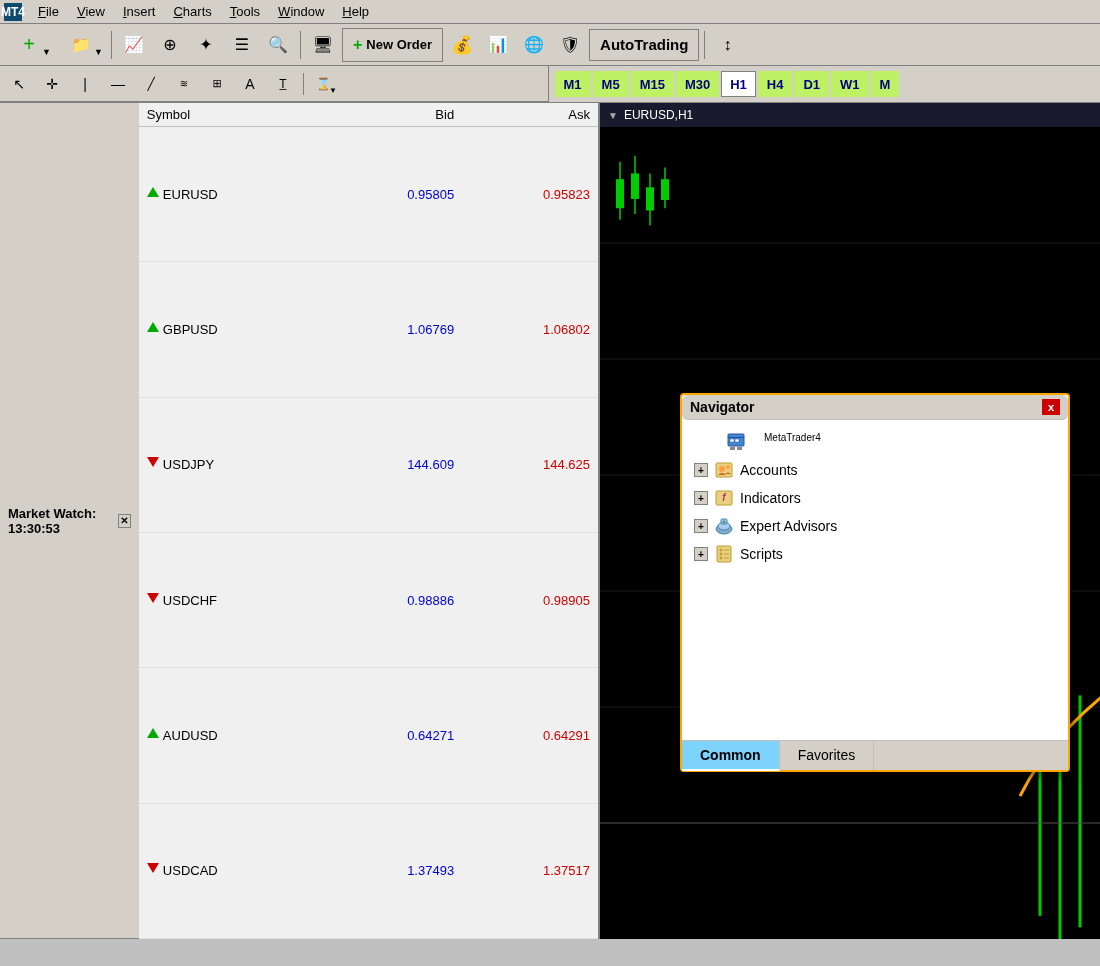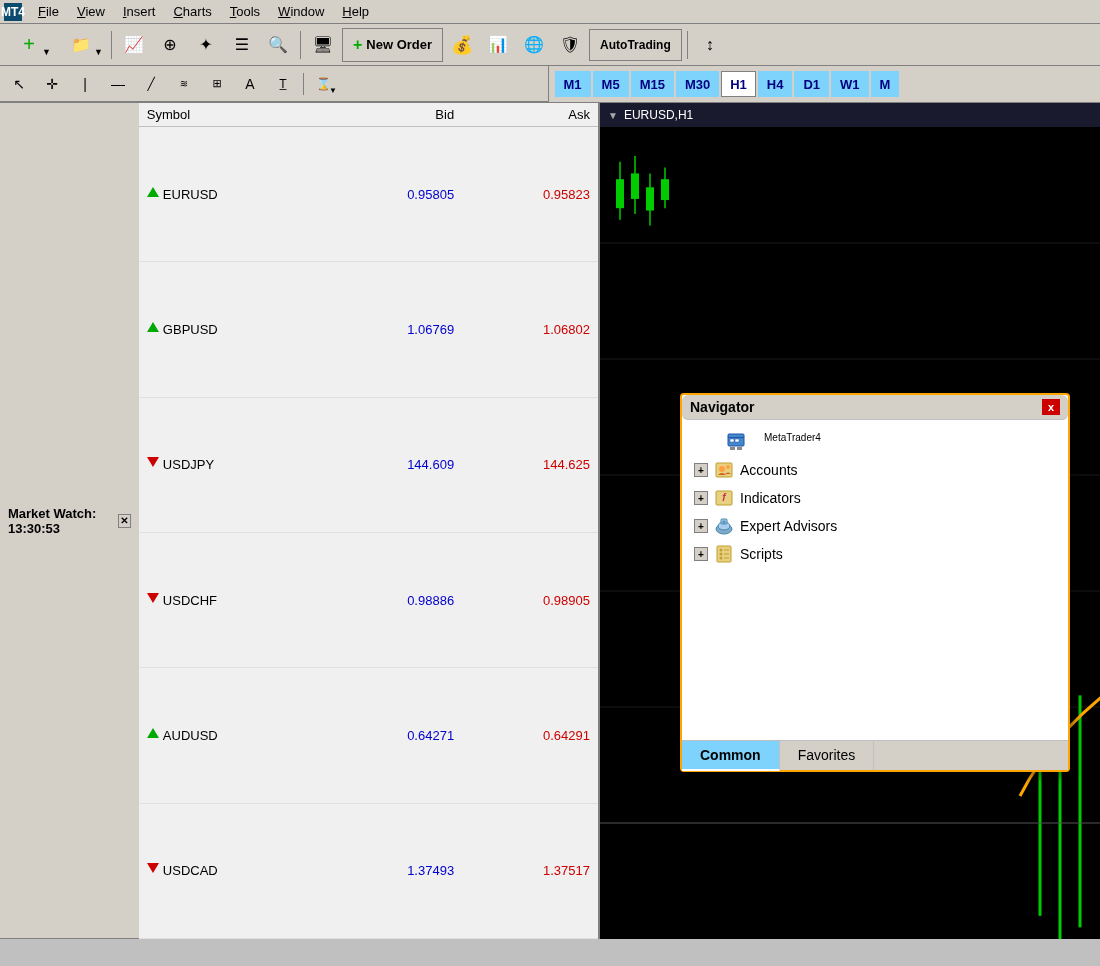--- a/index.html
+++ b/index.html
@@ -84,21 +84,21 @@
       height: 34px;
     }
     .autotrading-btn {
       display: flex;
       align-items: center;
       padding: 3px 10px;
       background: #d4d0c8;
       border: 1px solid #808080;
       cursor: pointer;
       gap: 4px;
-      font-size: 12px;
+      font-size: 15px;
       font-weight: bold;
       height: 32px;
     }
 
     
     .drawing-toolbar {
       background: #d4d0c8;
       height: 36px;
       display: flex;
       align-items: center;
@@ -118,21 +118,21 @@
       font-size: 14px;
     }
     .draw-separator {
       width: 1px;
       height: 22px;
       background: #808080;
       margin: 0 2px;
     }
     .tf-btn {
       padding: 2px 8px;
-      background: #7dd3fc;
+      background: #bef264;
       border: 1px solid transparent;
       cursor: pointer;
       font-size: 13px;
       font-weight: bold;
       color: #000080;
       height: 26px;
       display: flex;
       align-items: center;
     }
     .tf-active {

